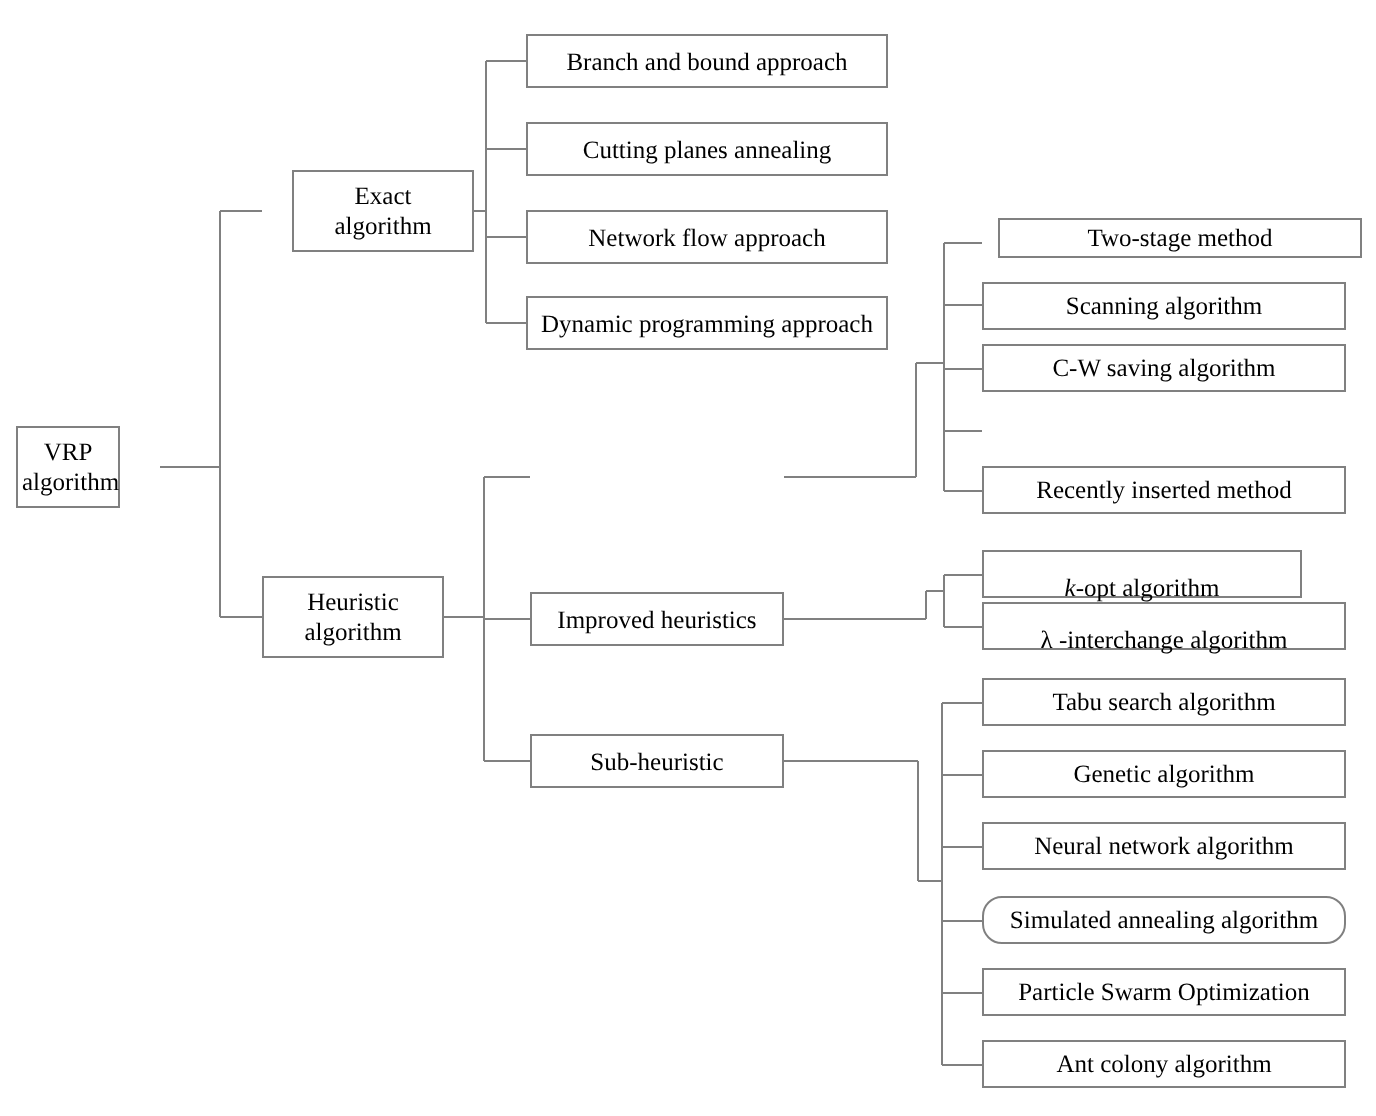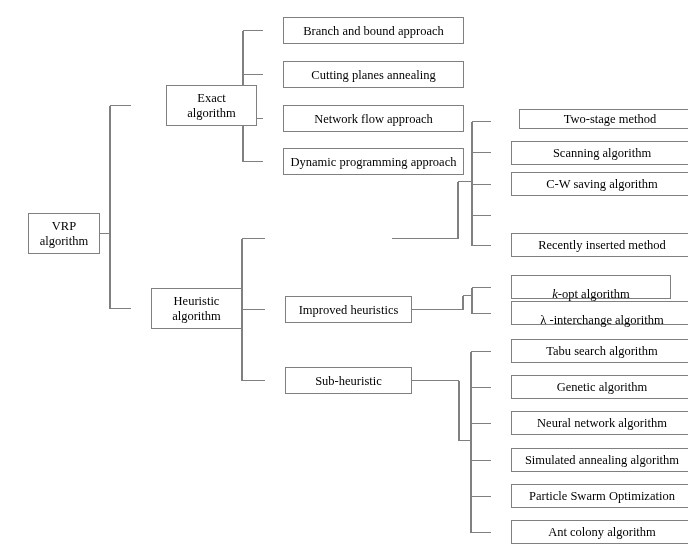--- a/index.html
+++ b/index.html
@@ -13,21 +13,20 @@
     background:#ffffff;
     display:flex;
     align-items:center;
     justify-content:center;
     text-align:center;
     line-height:1.12;
     font-size:12.5px;
     color:#000;
     white-space:pre-line;
     padding:0 2px;
-    margin-left:20px;
   }
   .node.two-line{line-height:1.18;}
   .node .lbl{display:block;width:100%;}
   .ital{font-style:italic;}
   .lam{font-family:"Liberation Serif","DejaVu Serif",serif;}
 </style>
 </head>
 <body>
 
 <div id="diagram">
@@ -76,21 +75,21 @@
       <path d="M471 351.5 V532.5"></path>
       <path d="M471 351.5 H491"></path>
       <path d="M471 387.5 H491"></path>
       <path d="M471 423.5 H491"></path>
       <path d="M471 460.5 H491"></path>
       <path d="M471 496.5 H491"></path>
       <path d="M471 532.5 H491"></path>
     </g>
   </svg>
 
-  <div class="node two-line" style="left: 8px; top: 213px; width: 72px; height: 41px;">
+  <div class="node two-line" style="left: 8px; top: 213px; width: 52px; height: 41px;">
     <span class="lbl">VRP
 algorithm</span>
   </div>
 
   <div class="node two-line" style="left: 146px; top: 85px; width: 91px; height: 41px;">
     <span class="lbl">Exact
 algorithm</span>
   </div>
   <div class="node two-line" style="left: 131px; top: 288px; width: 91px; height: 41px;">
     <span class="lbl">Heuristic
@@ -142,21 +141,21 @@
 
   <div class="node" style="left: 491px; top: 339px; width: 182px; height: 24px;">
     <span class="lbl">Tabu search algorithm</span>
   </div>
   <div class="node" style="left: 491px; top: 375px; width: 182px; height: 24px;">
     <span class="lbl">Genetic algorithm</span>
   </div>
   <div class="node" style="left: 491px; top: 411px; width: 182px; height: 24px;">
     <span class="lbl">Neural network algorithm</span>
   </div>
-  <div class="node" style="left: 491px; top: 448px; width: 182px; height: 24px;">
+  <div class="node" style="left: 491px; top: 448px; width: 182px; height: 24px; border-radius: 10px;">
     <span class="lbl">Simulated annealing algorithm</span>
   </div>
   <div class="node" style="left: 491px; top: 484px; width: 182px; height: 24px;">
     <span class="lbl">Particle Swarm Optimization</span>
   </div>
   <div class="node" style="left: 491px; top: 520px; width: 182px; height: 24px;">
     <span class="lbl">Ant colony algorithm</span>
   </div>
 
 </div>

